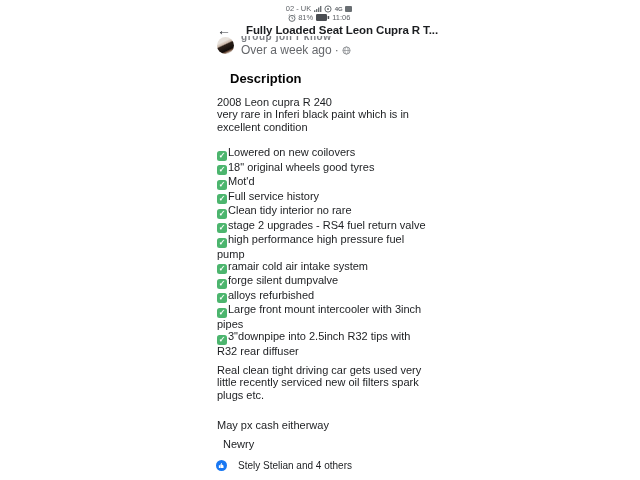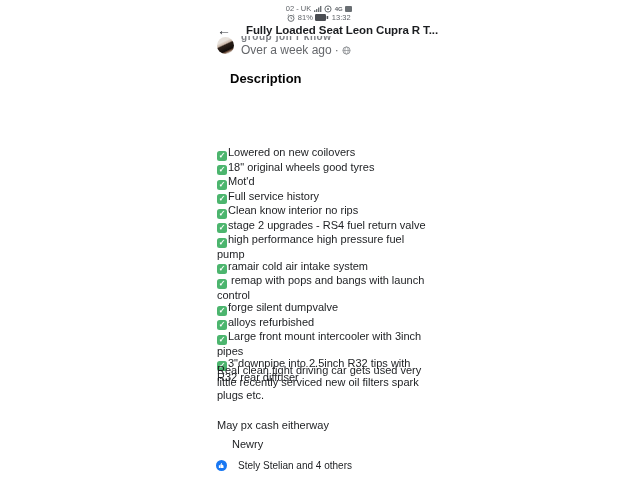--- a/index.html
+++ b/index.html
@@ -35,21 +35,21 @@
   .bodytext { font-size:11px; line-height:12.3px; color:#1c1e21; }
   .intro { position:absolute; left:217px; top:96px; width:214px; white-space:pre-line; }
   .list  { position:absolute; left:217px; top:146px; width:214px; }
   .check-item { }
   .check-text { white-space:pre-wrap; }
   .check { display:inline-block; width:10px; height:10px; background:#4cb56e; border-radius:2.5px;
     color:#fff; font-size:8px; line-height:10px; text-align:center; font-weight:700;
     vertical-align:-1.5px; margin-right:1px; }
   .outro { position:absolute; left:217px; top:364px; width:214px; }
   .maypx { position:absolute; left:217px; top:411px; width:214px;margin-top:8px; }
-  .newry { position:absolute; left:232px; top:438px; width:214px; }
+  .newry { position:absolute; left:223px; top:438px; width:214px; }
 
   
   .likes { position:absolute; left:216px; top:460px; width:214px; display:flex; align-items:center; gap:11px; cursor:pointer; }
   .like-badge { width:11px; height:11px; border-radius:50%; background:#1877f2; flex:0 0 11px;
     display:flex; align-items:center; justify-content:center; }
   .likes-text { font-size:10px; color:#1c1e21; }
 
   svg { display:block; }
 </style>
 </head>
@@ -82,21 +82,21 @@
             <path d="M.7 1.6 1.9.6M7.3 1.6 6.1.6" stroke="#6a6f73" stroke-width=".8"></path>
           </svg>
       </span>
       <span>81%</span>
       <span>
         <svg width="14" height="7" viewBox="0 0 14 7">
             <rect x="0" y="0" width="11" height="7" rx="1.2" fill="#4a4d52"></rect>
             <rect x="11.6" y="2" width="1.6" height="3" rx=".6" fill="#4a4d52"></rect>
           </svg>
       </span>
-      <span>13:32</span>
+      <span>11:06</span>
     </div>
   </div>
 
   <div class="header">
     <span class="back">←</span>
     <span class="title">Fully Loaded Seat Leon Cupra R T...</span>
   </div>
 
   <div class="author">
     <div class="avatar"></div>
@@ -112,31 +112,32 @@
               <circle cx="5" cy="5" r="4" fill="none" stroke="#8a8d91" stroke-width="1"></circle>
               <ellipse cx="5" cy="5" rx="1.9" ry="4" fill="none" stroke="#8a8d91" stroke-width=".8"></ellipse>
               <path d="M1 5h8" stroke="#8a8d91" stroke-width=".8"></path>
             </svg>
         </span>
       </div>
     </div>
   </div>
 
   <div class="heading">Description</div>
+  <div class="intro bodytext">2008 Leon cupra R 240
+very rare in Inferi black paint which is in excellent condition</div>
 
   <div class="list bodytext">
       <div class="check-item"><span class="check">✓</span><span class="check-text">Lowered on new coilovers</span></div>
       <div class="check-item"><span class="check">✓</span><span class="check-text">18" original wheels good tyres</span></div>
       <div class="check-item"><span class="check">✓</span><span class="check-text">Mot'd</span></div>
       <div class="check-item"><span class="check">✓</span><span class="check-text">Full service history</span></div>
-      <div class="check-item"><span class="check">✓</span><span class="check-text">Clean know interior no rips</span></div>
+      <div class="check-item"><span class="check">✓</span><span class="check-text">Clean tidy interior no rare</span></div>
       <div class="check-item"><span class="check">✓</span><span class="check-text">stage 2 upgrades - RS4 fuel return valve</span></div>
       <div class="check-item"><span class="check">✓</span><span class="check-text">high performance high pressure fuel pump</span></div>
       <div class="check-item"><span class="check">✓</span><span class="check-text">ramair cold air intake system</span></div>
-      <div class="check-item"><span class="check">✓</span><span class="check-text"> remap with pops and bangs with launch control</span></div>
       <div class="check-item"><span class="check">✓</span><span class="check-text">forge silent dumpvalve</span></div>
       <div class="check-item"><span class="check">✓</span><span class="check-text">alloys refurbished</span></div>
       <div class="check-item"><span class="check">✓</span><span class="check-text">Large front mount intercooler with 3inch pipes</span></div>
       <div class="check-item"><span class="check">✓</span><span class="check-text">3"downpipe into 2.5inch R32 tips with R32 rear diffuser</span></div>
     </div>
 
   <div class="outro bodytext">Real clean tight driving car gets used very little recently serviced new oil filters spark plugs etc.</div>
   <div class="maypx bodytext">May px cash eitherway</div>
   <div class="newry bodytext">Newry</div>
 

